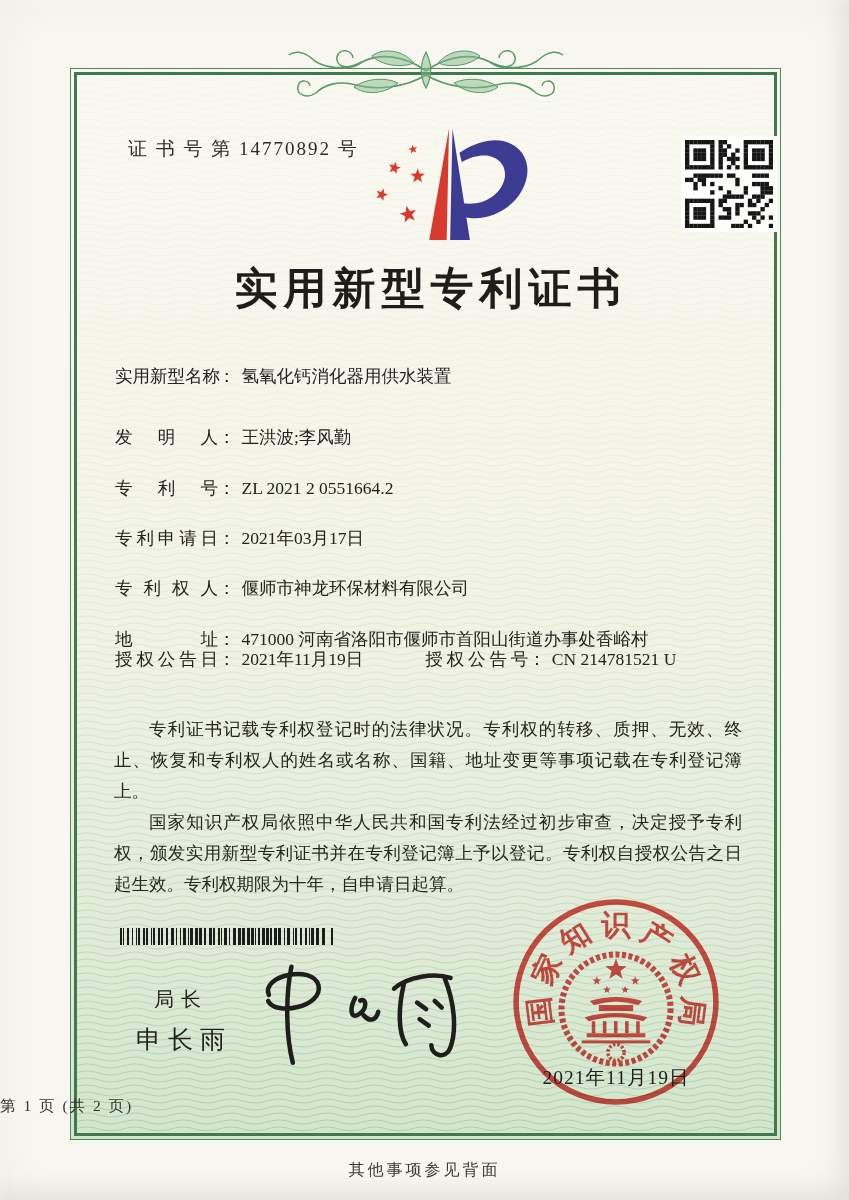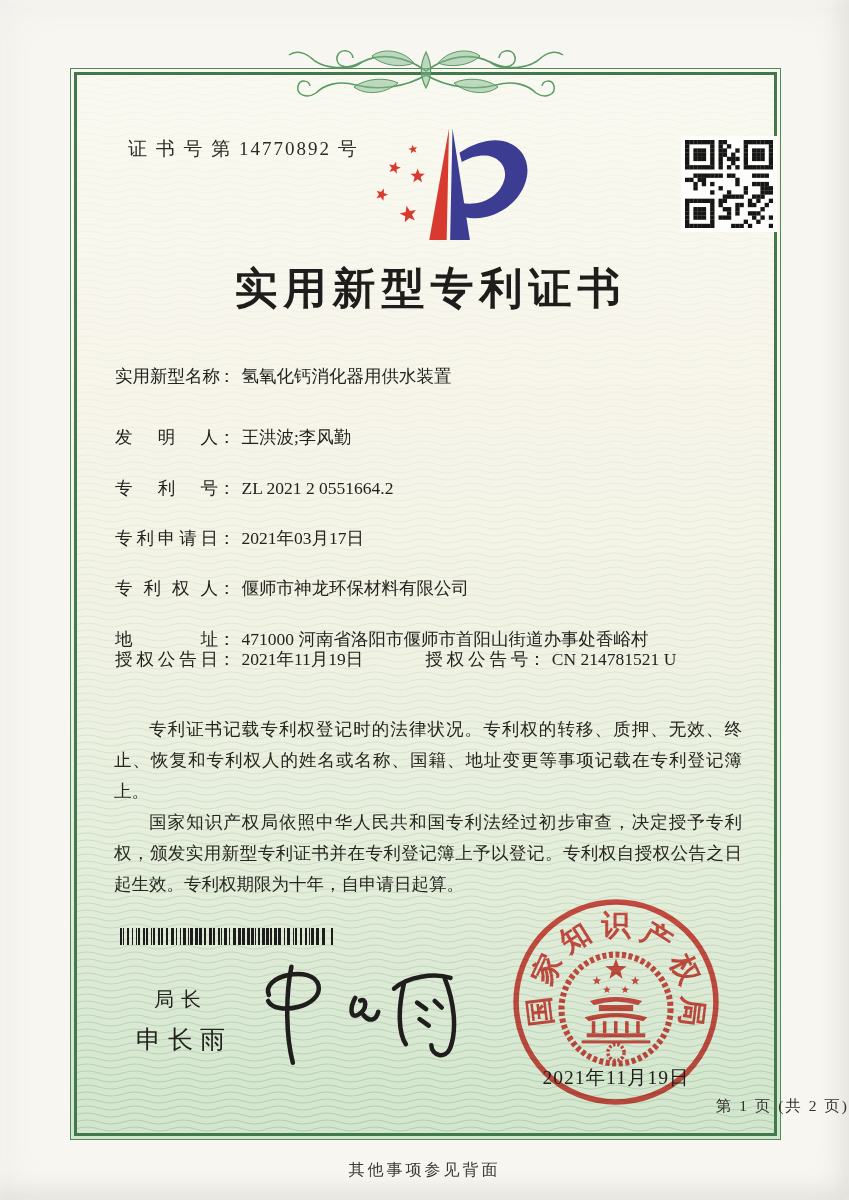--- a/index.html
+++ b/index.html
@@ -50,21 +50,21 @@
   .barcode svg { display:block; }
 
   .signer-title { position:absolute; left:118px; top:986px; font-size:20px; letter-spacing:7px;margin-left:36px; }
   .signer-name  { position:absolute; left:136px; top:1023px; font-size:25px; letter-spacing:7px; }
 
   .signature { position:absolute; left:242px; top:946px; width:235px; height:125px; transform:rotate(-2deg); }
 
   .seal { position:absolute; left:510px; top:896px; width:212px; height:212px; mix-blend-mode:multiply; opacity:.93; }
   .seal-date { position:absolute; left:510px; top:1064px; width:212px; text-align:center; font-size:19.5px; letter-spacing:1px; color:#1e1d1b; }
 
-  .page-footer { position:absolute; left:0; right:0; top:1096px; text-align:right; font-size:15.5px; letter-spacing:2px; color:#33322e; }
+  .page-footer { position:absolute; left:0; right:0; top:1096px; text-align:left; font-size:15.5px; letter-spacing:2px; color:#33322e; }
 
   .back-note { position:absolute; left:0; right:0; top:1160px; text-align:center; font-size:16px; letter-spacing:3px; color:#3a3935; }
 </style>
 </head>
 <body>
 
 <div class="paper">
 
   <div class="frame">
     <div class="waves">

